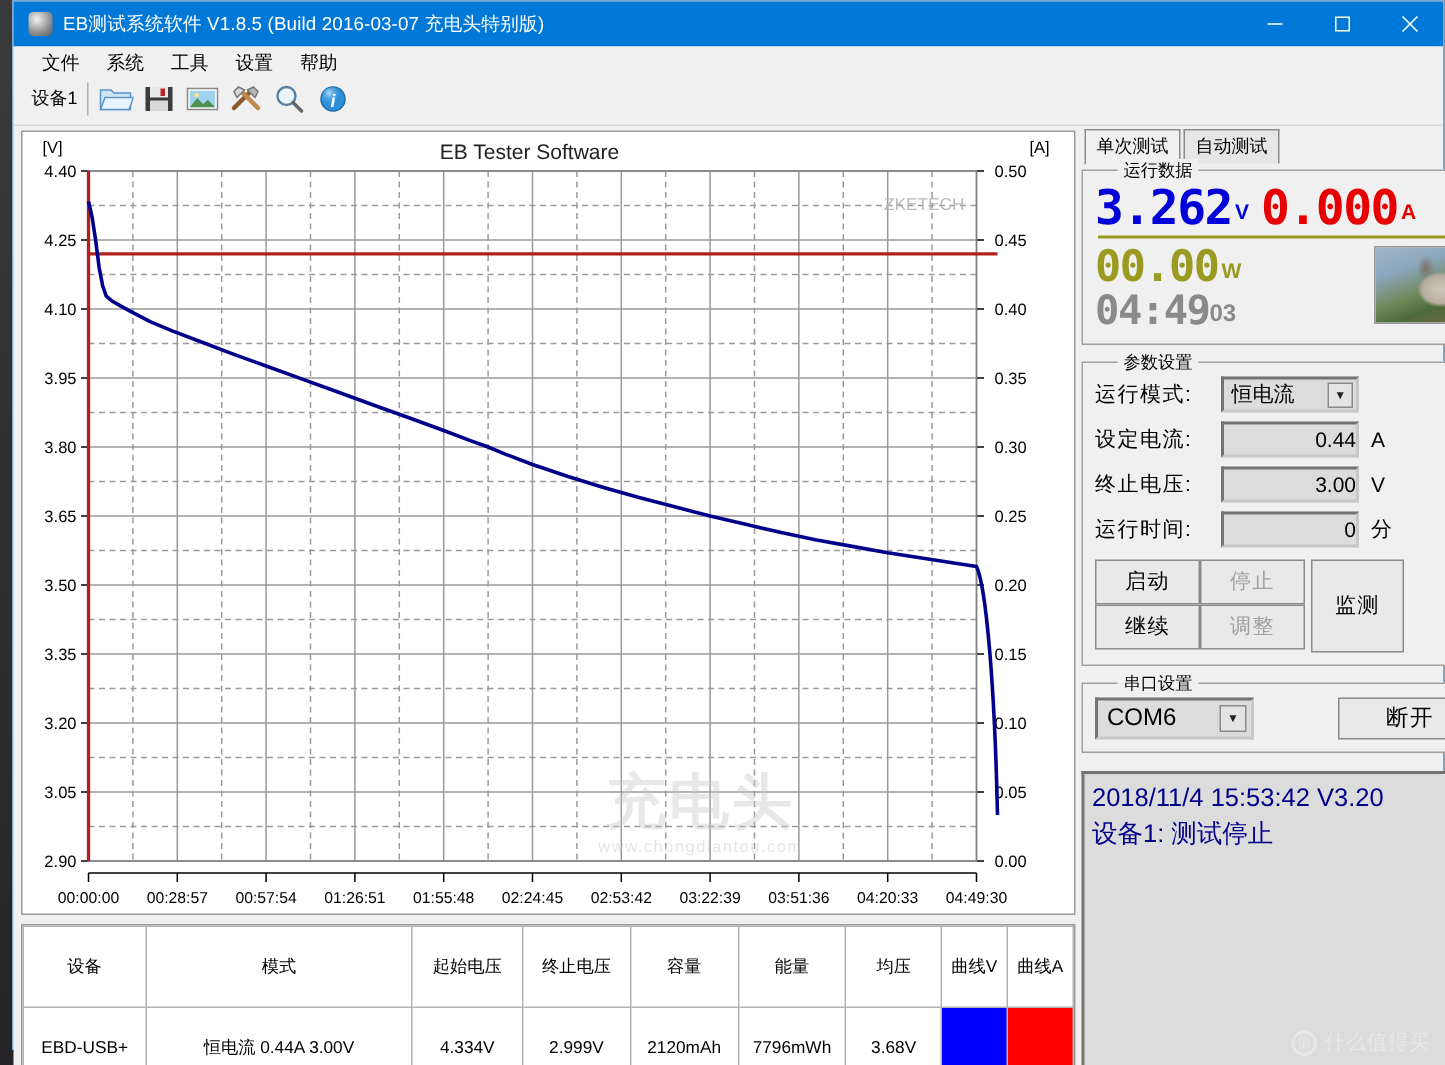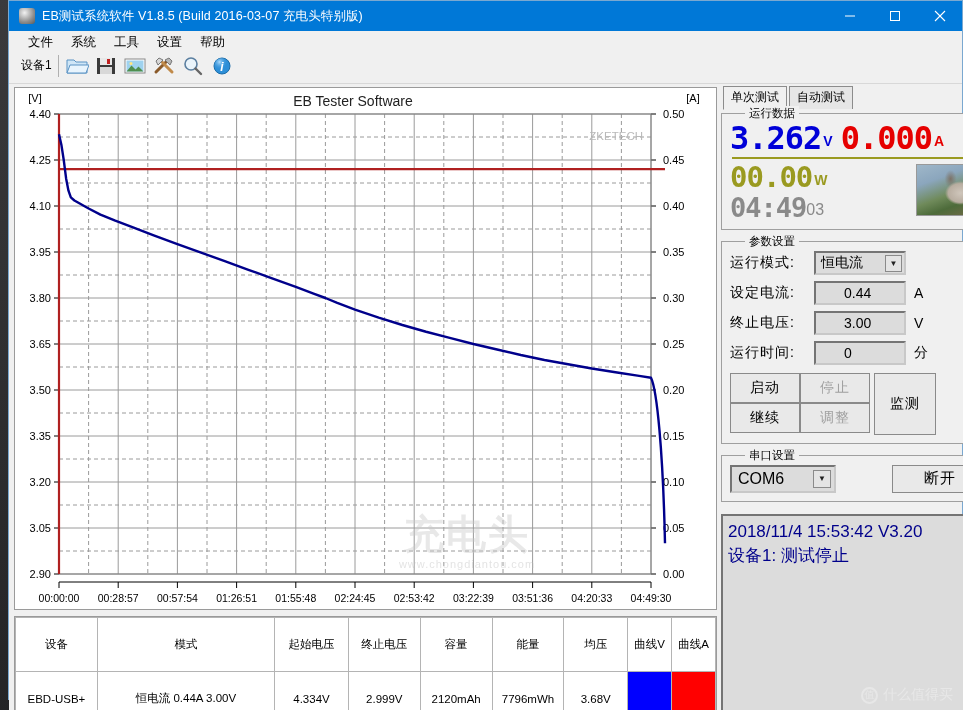--- a/index.html
+++ b/index.html
@@ -99,37 +99,37 @@
   .lcd {
     font-family: "DejaVu Sans Mono", monospace;
     font-weight: bold; letter-spacing: -1px; line-height: .95;
   }
   .lcd-v { font-size: 32px; color: #0000d8; }
   .lcd-a { font-size: 32px; color: #e60000; }
   .lcd-w { font-size: 29px; color: #9a9a20; }
   .lcd-t { font-size: 27px; color: #8a8a8a; }
   .unit { font-size: 14px; font-weight: bold; padding-bottom: 4px; margin-left: 2px; }
   .unit-v { color: #0000d8; } .unit-a { color: #e60000; } .unit-w { color: #9a9a20; }
-  .sec { font-size: 16px; font-weight: normal; color: #8a8a8a; padding-bottom: 2px; }
+  .sec { font-size: 16px; font-weight: bold; color: #8a8a8a; padding-bottom: 2px; }
   .divline { height: 2px; background: #9a9a20; margin: 4px 2px 5px 2px; }
   .catphoto {
     width: 72px; height: 52px; margin-left: 6px; border: 1px solid #999;
     background:
       radial-gradient(ellipse 22px 17px at 62% 56%, #cfc6bb 0%, #b8ada0 55%, rgba(184,173,160,0) 70%),
       radial-gradient(ellipse 9px 13px at 79% 30%, #8d8276 0%, rgba(141,130,118,0) 75%),
       radial-gradient(ellipse 8px 12px at 48% 28%, #7d7268 0%, rgba(125,114,104,0) 75%),
       linear-gradient(160deg, #9fb7c9 0%, #8ba6bd 28%, #6f8a5a 55%, #4d6b3a 72%, #7a6a4a 100%);
     flex: 0 0 72px;
   }
   
   .prow { display: flex; align-items: center; margin-bottom: 6px; }
   .plabel { font-size: 14px; color: #000; width: 84px; letter-spacing: 1px; }
   .pfield {
     border: 2px inset #c8c8c8; background: #dcdcdc; height: 24px;
-    display: flex; align-items: center; justify-content: flex-start;
+    display: flex; align-items: center; justify-content: flex-end;
     font-size: 14px; color: #000; width: 92px; padding-left: 28px;
   }
   .pfield.select { justify-content: flex-start; padding-left: 5px; position: relative; }
   .arrowbtn {
     position: absolute; right: 2px; top: 2px; width: 17px; height: 17px;
     background: #e4e4e4; border: 1px solid #8a8a8a;
     display: flex; align-items: center; justify-content: center; font-size: 8px; color: #222;
   }
   .punit { font-size: 14px; margin-left: 8px; color: #000; }
   

